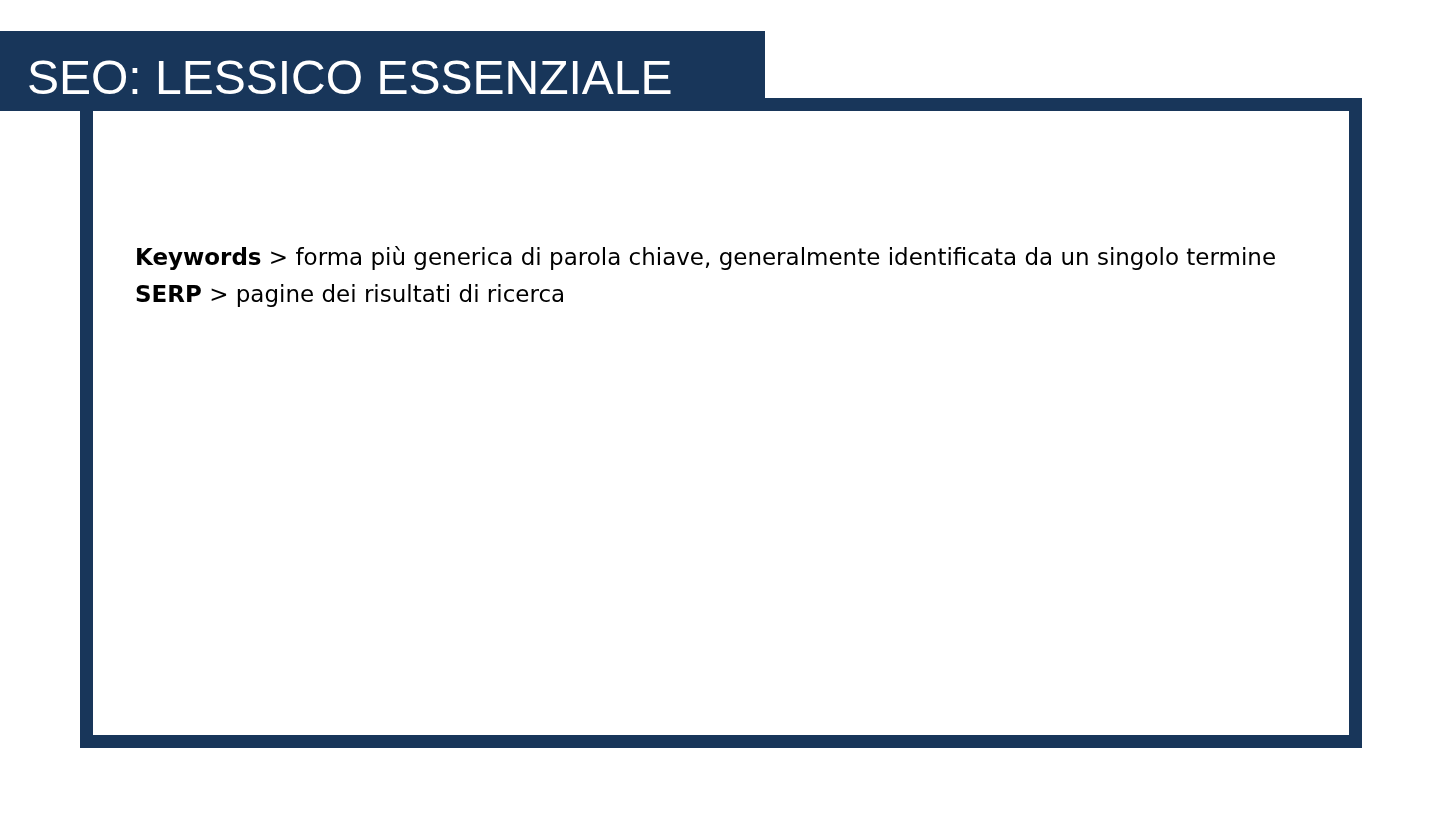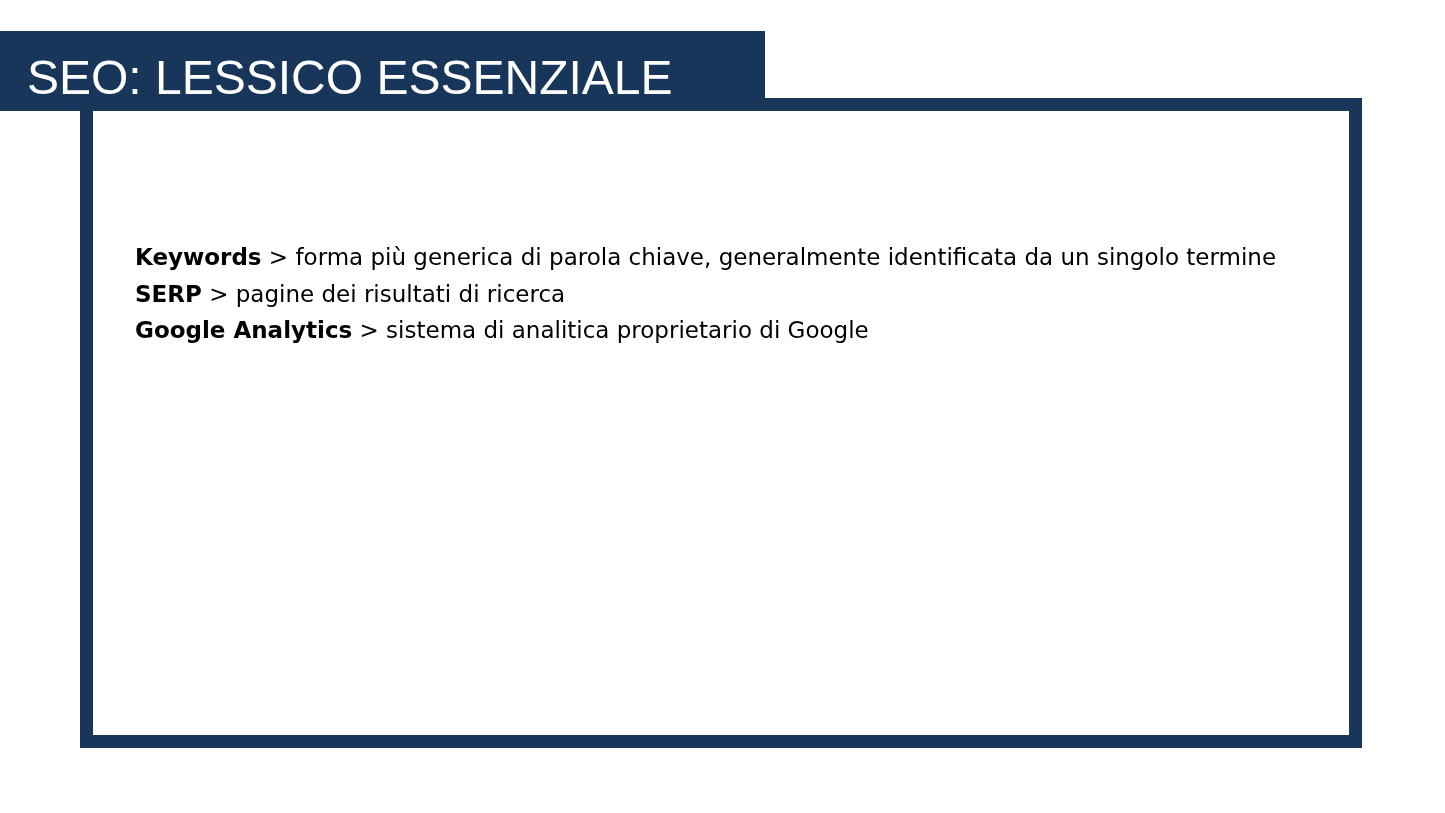--- a/index.html
+++ b/index.html
@@ -27,14 +27,13 @@
 </head>
 <body>
 
 <div class="frame"></div>
 <div class="title-box"></div>
 <h1 class="title">SEO: LESSICO ESSENZIALE</h1>
 
 <ul class="terms">
   <li><span class="term">Keywords</span><span> &gt; forma più generica di parola chiave, generalmente identificata da un singolo termine</span></li>
   <li><span class="term">SERP</span><span> &gt; pagine dei risultati di ricerca</span></li>
-  <li><span class="term">Google Analytics</span><span> &gt; sistema di analitica proprietario di Google</span></li>
 </ul>
 
 </body></html>

